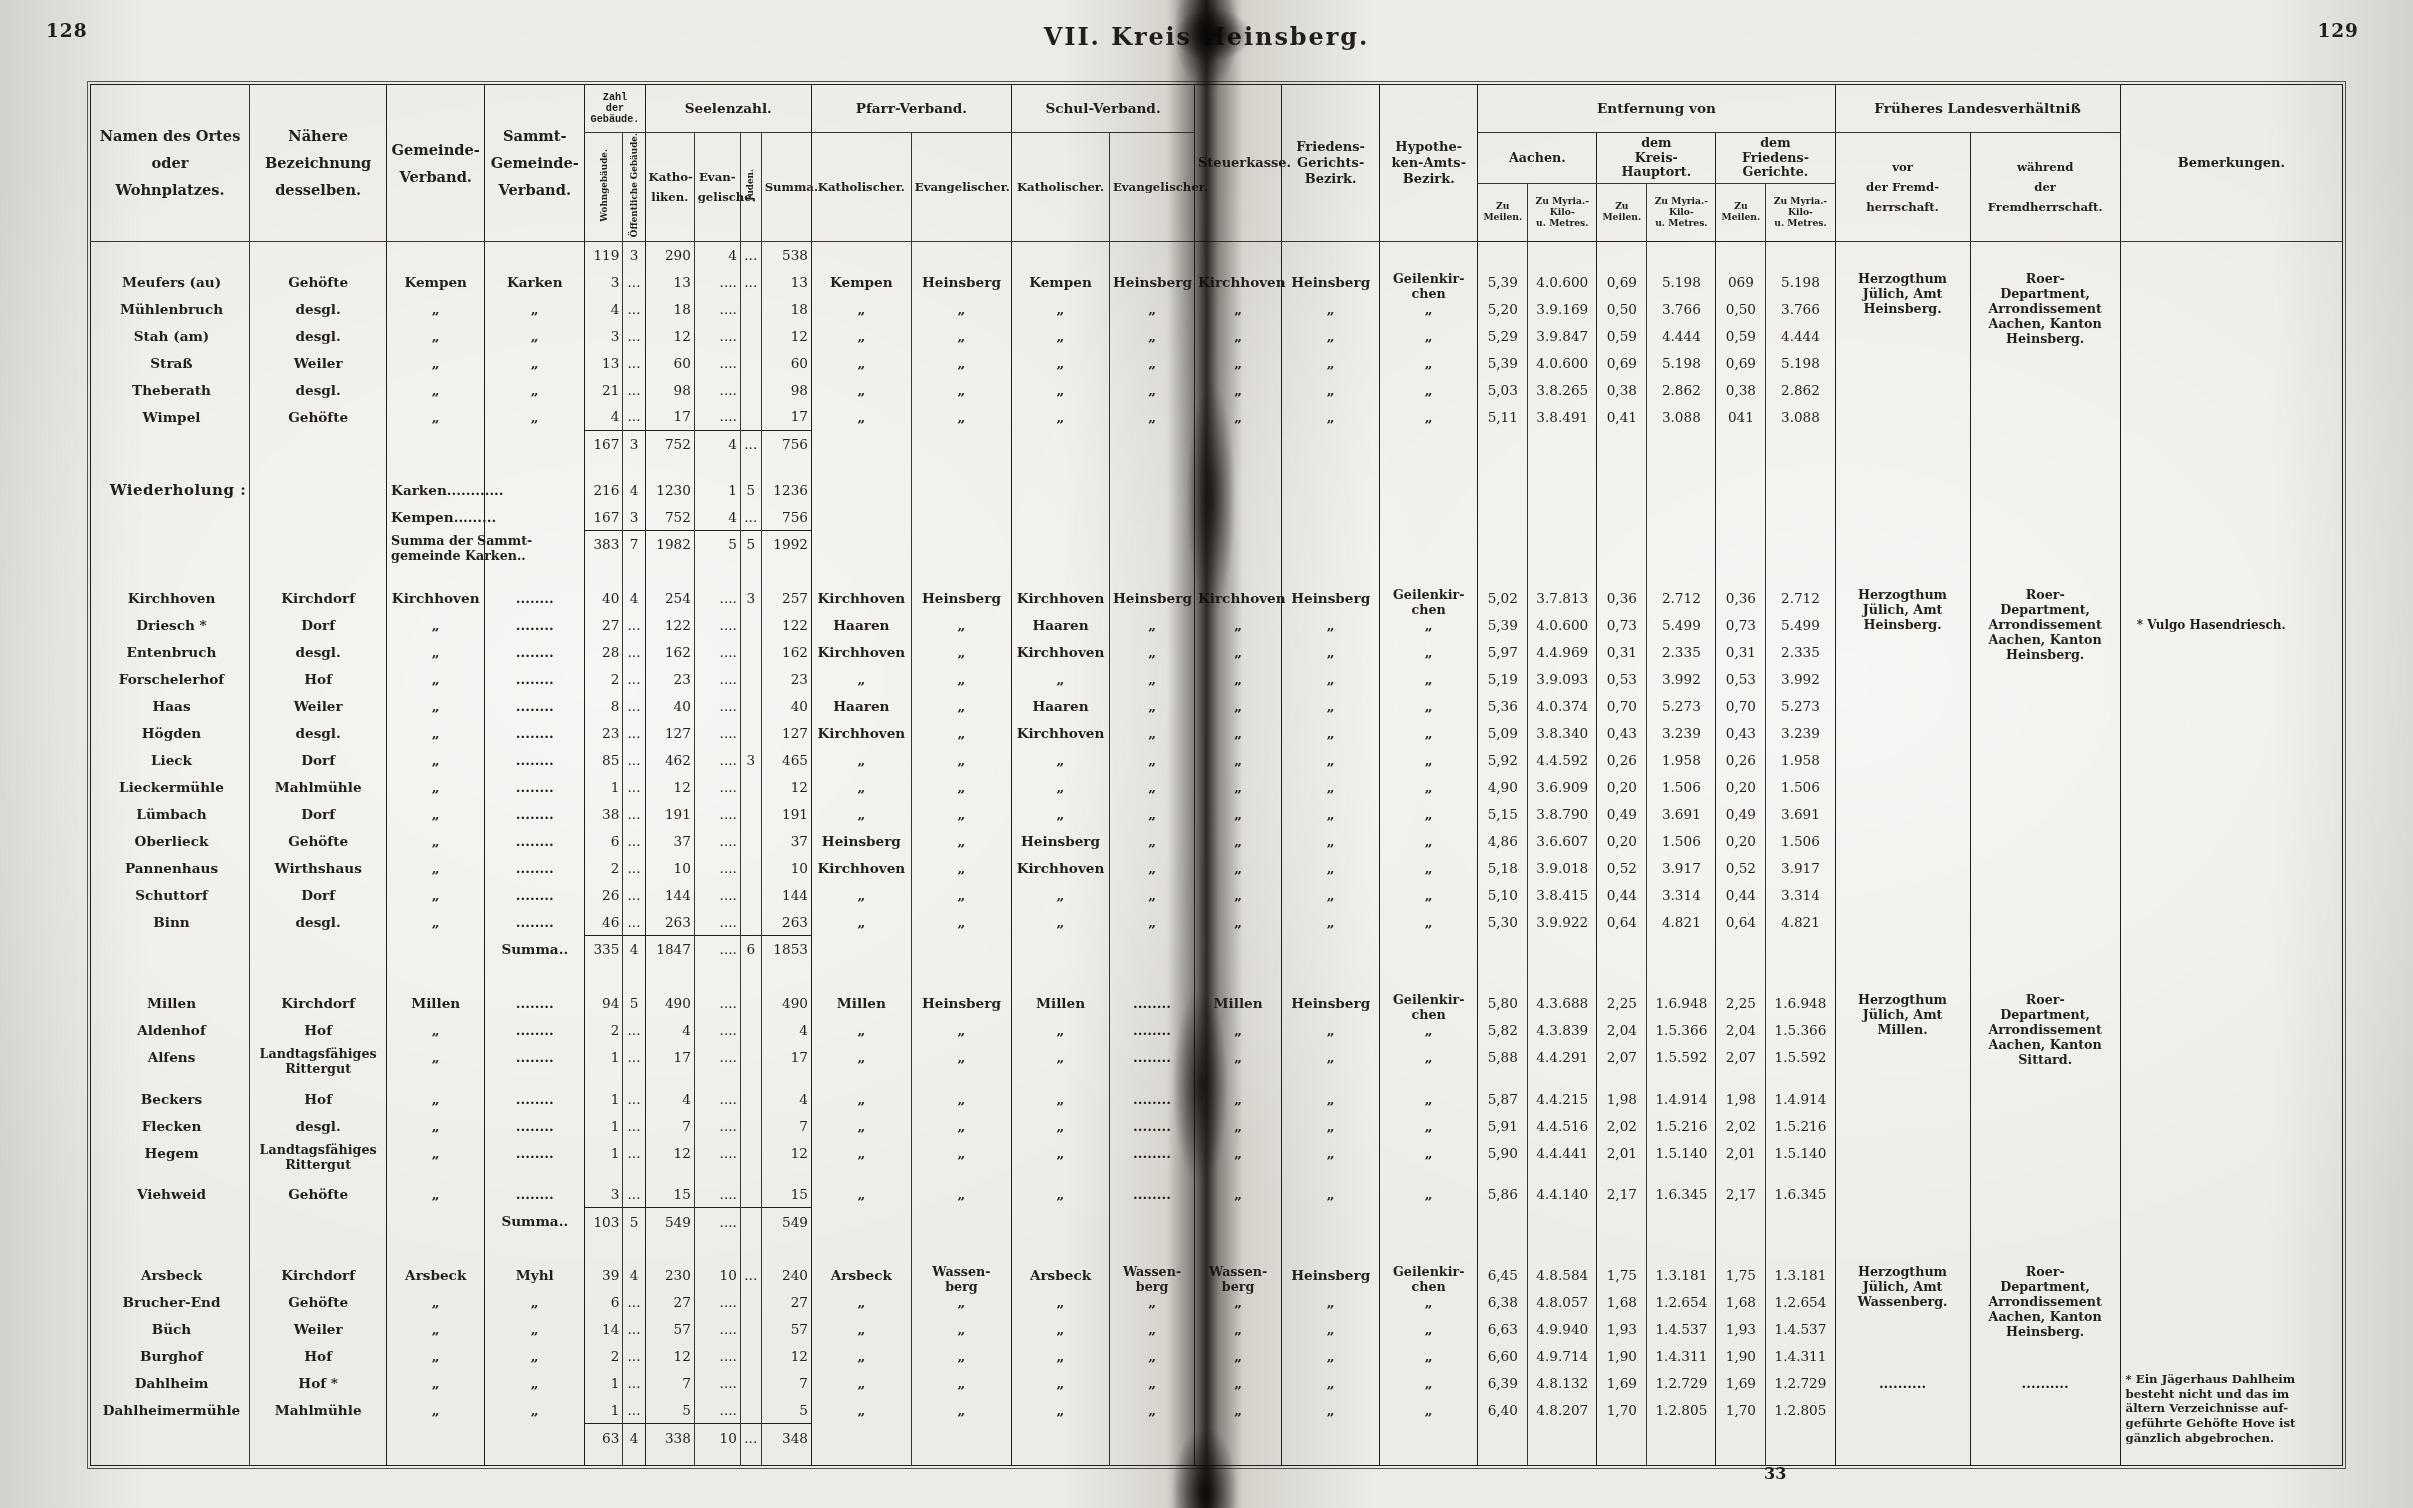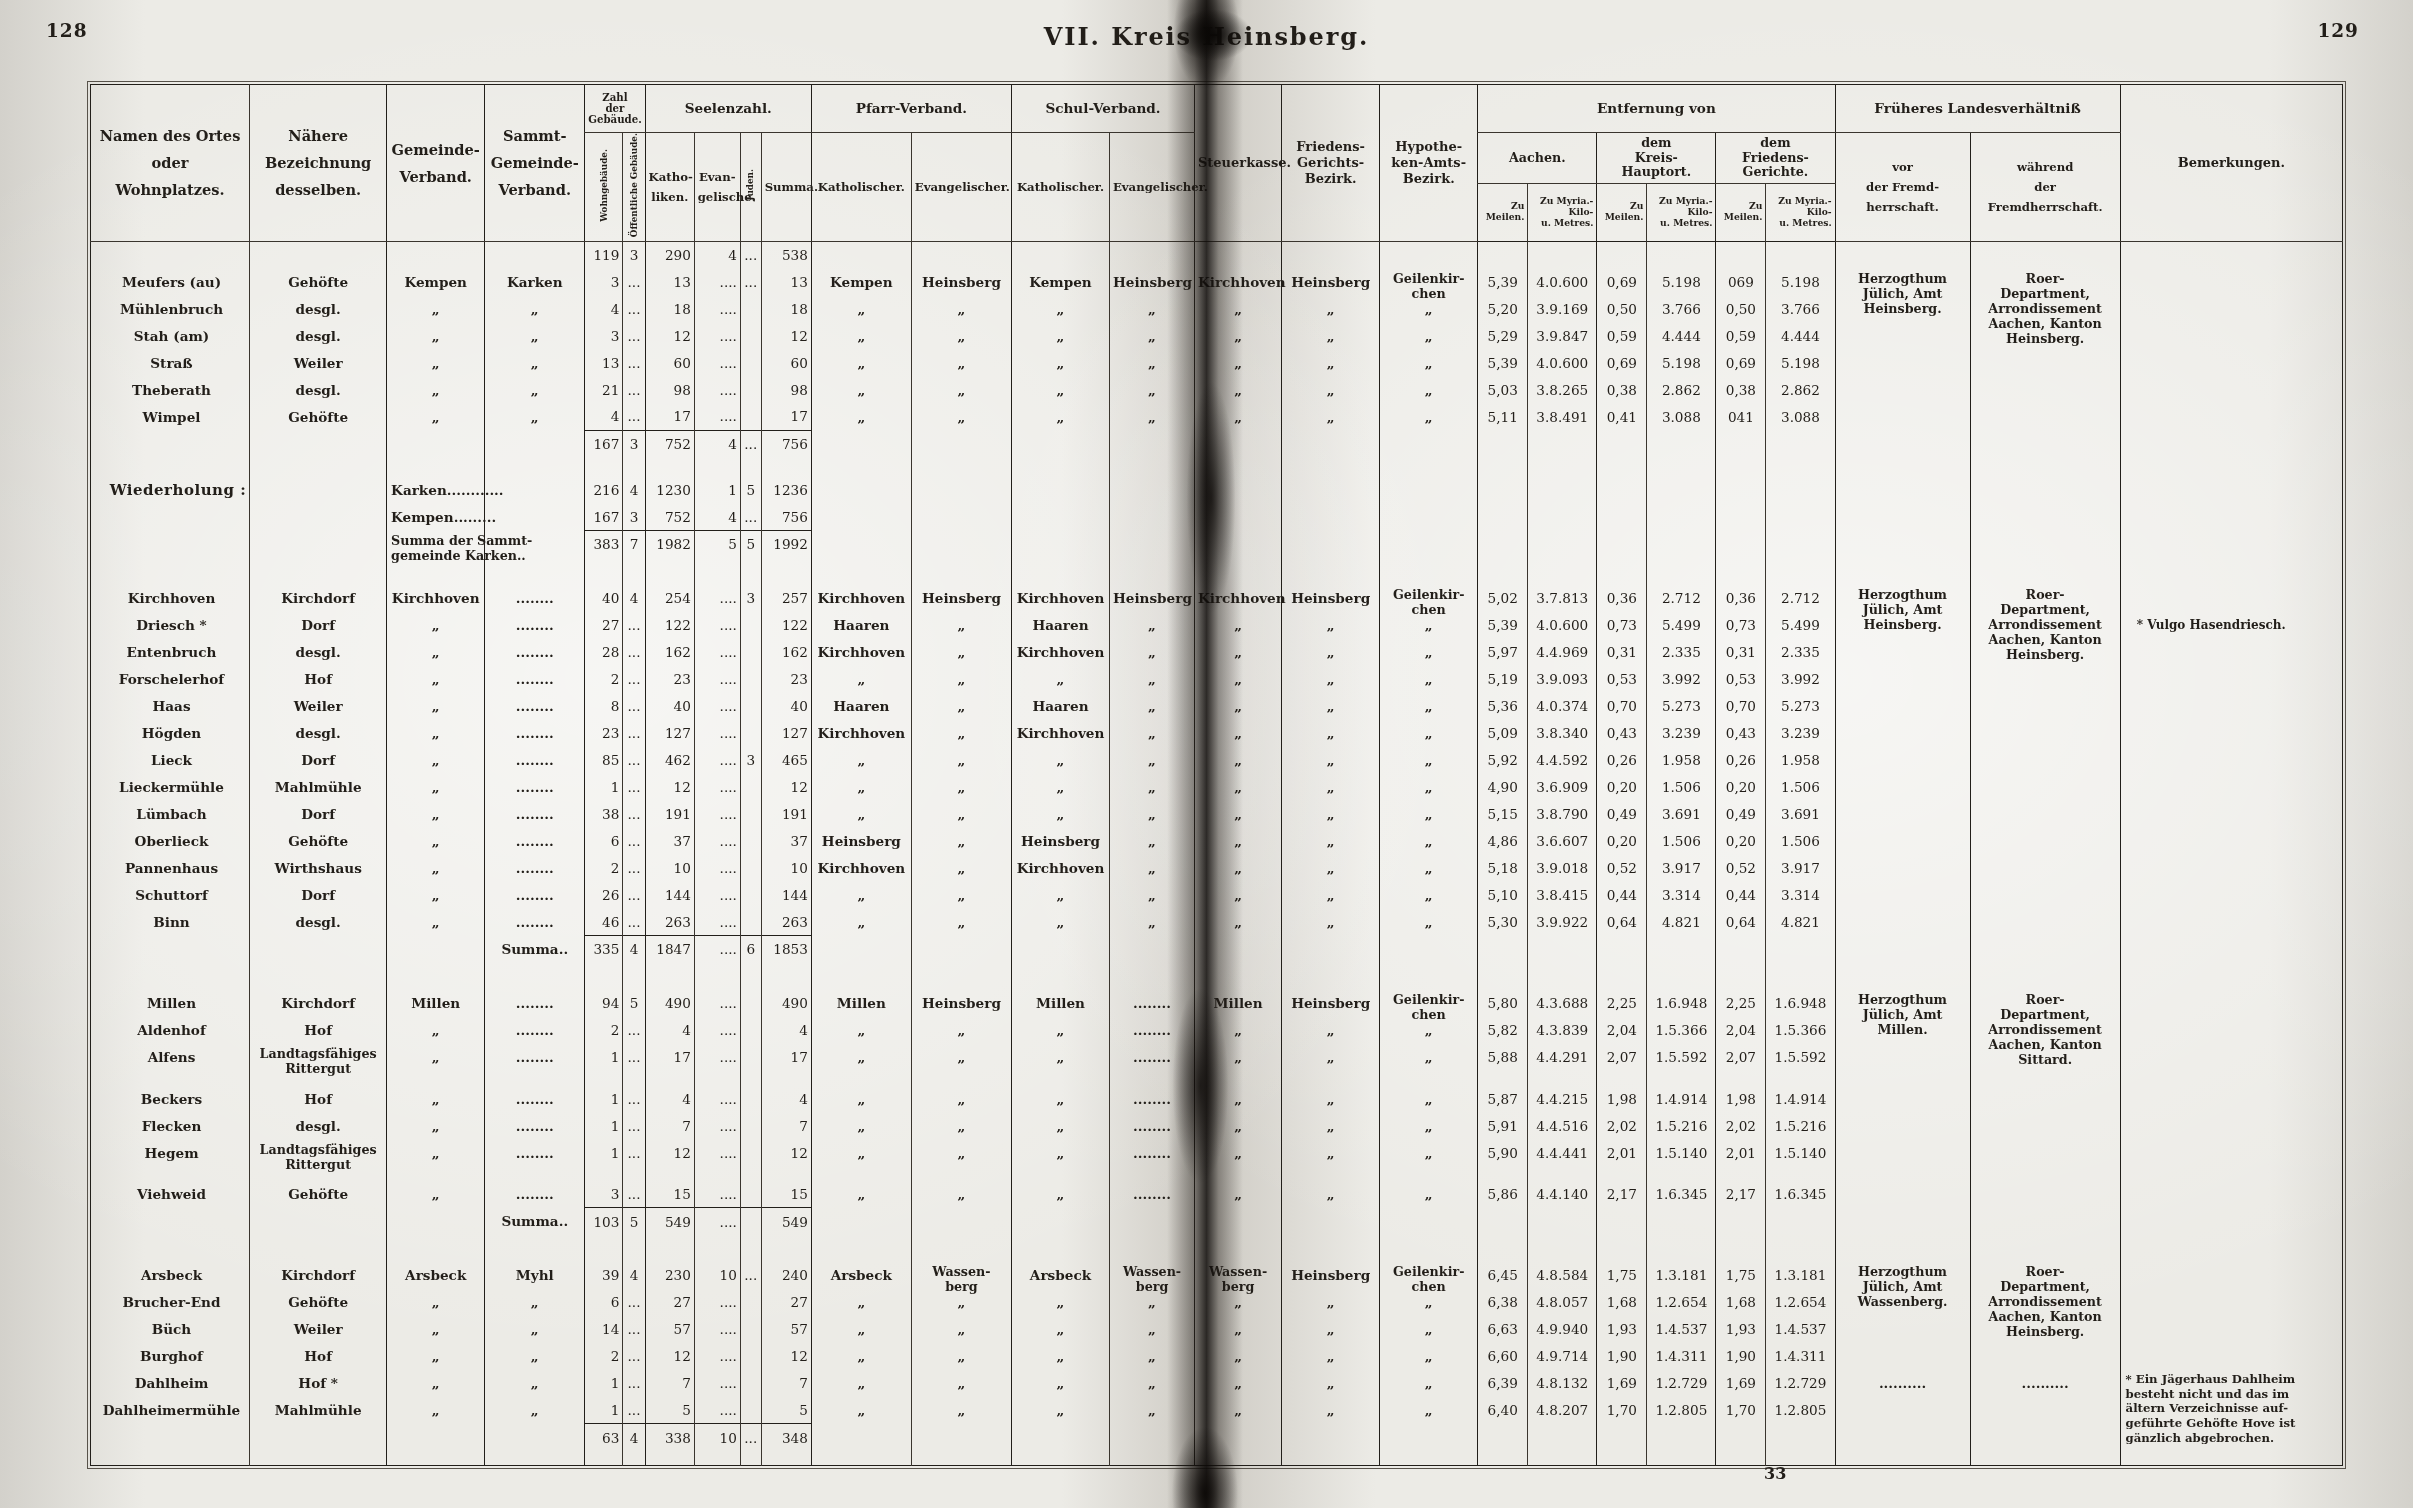--- a/index.html
+++ b/index.html
@@ -31,22 +31,22 @@
   th.c0,td.c0{border-left:none;}
   thead{border-bottom:1.5px solid #221f1a;}
   th{white-space:pre-line;text-align:center;vertical-align:middle;font-weight:bold;font-size:13.6px;line-height:16.5px;}
   .h1 th{height:47px;border-bottom:0.7px solid #3a352e;}
   .h2 th{height:47px;border-bottom:0.7px solid #3a352e;}
   .h3 th{height:54px;}
   th.big{font-size:14.6px;line-height:27px;}
   th.med{font-size:13px;line-height:16px;}
   th.sub{font-size:11.7px;line-height:20px;font-weight:700;}
   th.sub2{font-size:12.7px;line-height:14.6px;}
-  th.tiny{font-size:9.2px;line-height:10.7px;text-align:right;}
-  th.small{font-size:10.2px;line-height:11.2px;}
+  th.tiny{font-size:9.2px;line-height:10.7px;}
+  th.small{font-size:10.2px;line-height:11.2px;font-family:Liberation Mono, monospace;}
   .rotc .rot{writing-mode:vertical-rl;transform:rotate(180deg);display:inline-block;
     white-space:nowrap;font-size:8.8px;font-weight:700;line-height:1.2;}
 
   td{font-size:13.6px;vertical-align:middle;white-space:nowrap;text-align:center;overflow:visible;}
   td.fk{font-weight:bold;}
   td.rt{text-align:right;}
   td.c0{text-align:center;padding-left:5.8px;}
   td.c25{text-align:left;padding-left:16px;font-size:12px;margin-left:32px;}
   tr.dr{height:27px;}
   tr.sp{height:19.5px;}tr.sp2{height:27px;}tr.sps{height:14.6px;}tr.sp3{height:14.6px;}

